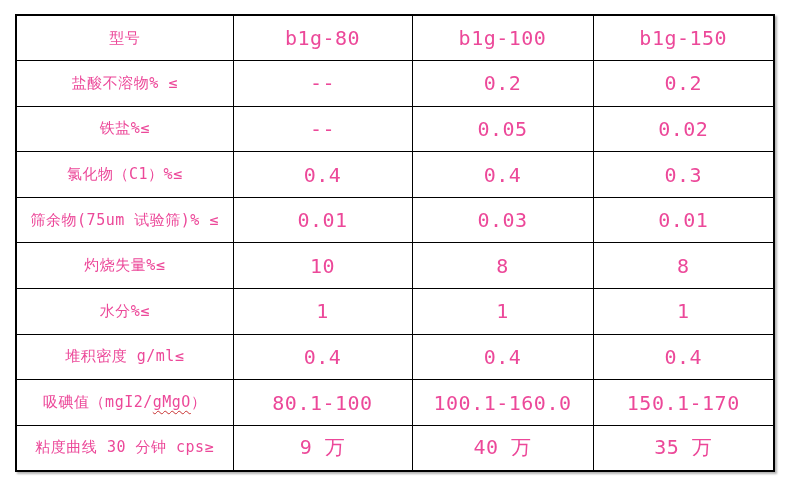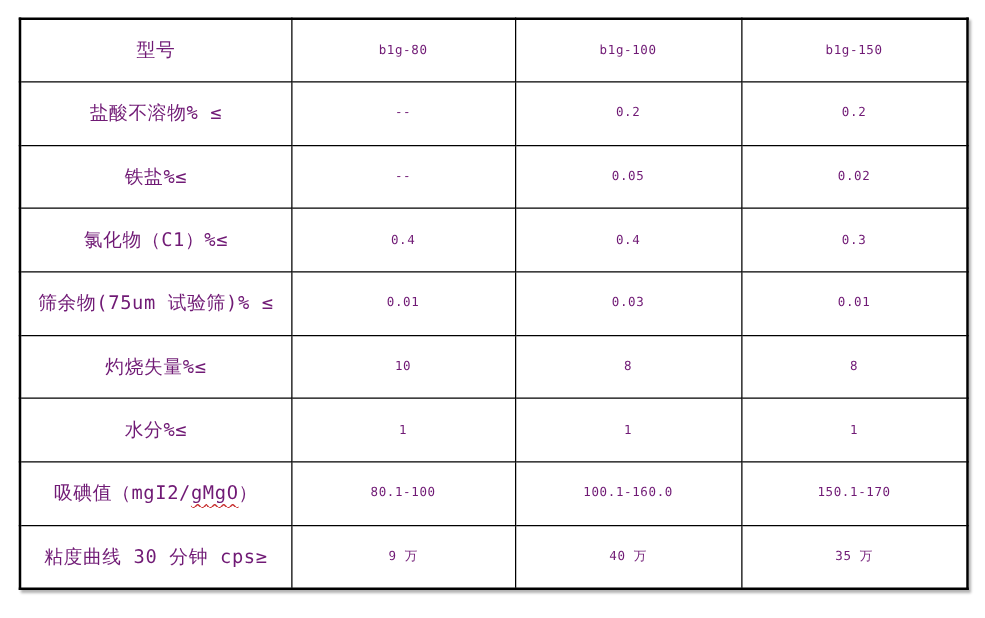--- a/index.html
+++ b/index.html
@@ -2,21 +2,21 @@
 <html><head>
 <meta charset="utf-8">
 <style>
   * { margin:0; padding:0; box-sizing:border-box; }
   html,body { background:#ffffff; }
   .page {
     position:relative;
     width:788px; height:494px;
     background:#ffffff;
     font-family:"DejaVu Sans Mono","DejaVu Sans",sans-serif;
-    color:#701a75;
+    color:#ec4899;
     overflow:hidden;
     text-decoration:underline;
   }
   table.spec {
     position:absolute;
     left:15px; top:14px;
     width:758px; height:458px;
     border-collapse:collapse;
     table-layout:fixed;
     background:#ffffff;
@@ -29,21 +29,21 @@
   td {
     text-align:center;
     vertical-align:middle;
     font-size:15px;
     height:38px;
     letter-spacing:0.5px;
     white-space:nowrap;
     overflow:hidden;
   }
   td.lbl { font-size:15px; }
-  td.val { font-size:10px; }
+  td.val { font-size:20px; }
   .sq {
     text-decoration-line:underline;
     text-decoration-style:wavy;
     text-decoration-color:#c83232;
     text-decoration-thickness:1px;
     text-underline-offset:3px;
   }
 </style>
 </head>
 <body>
@@ -101,20 +101,26 @@
         <td class="val">8</td>
       </tr>
 
       <tr>
         <td class="lbl"><span>水分%≤</span><span class="sq"></span><span></span></td>
         <td class="val">1</td>
         <td class="val">1</td>
         <td class="val">1</td>
       </tr>
 
+      <tr>
+        <td class="lbl"><span>堆积密度 g/ml≤</span><span class="sq"></span><span></span></td>
+        <td class="val">0.4</td>
+        <td class="val">0.4</td>
+        <td class="val">0.4</td>
+      </tr>
 
       <tr>
         <td class="lbl"><span>吸碘值（mgI2/</span><span class="sq">gMgO</span><span>）</span></td>
         <td class="val">80.1-100</td>
         <td class="val">100.1-160.0</td>
         <td class="val">150.1-170</td>
       </tr>
 
       <tr>
         <td class="lbl"><span>粘度曲线 30 分钟 cps≥</span><span class="sq"></span><span></span></td>

